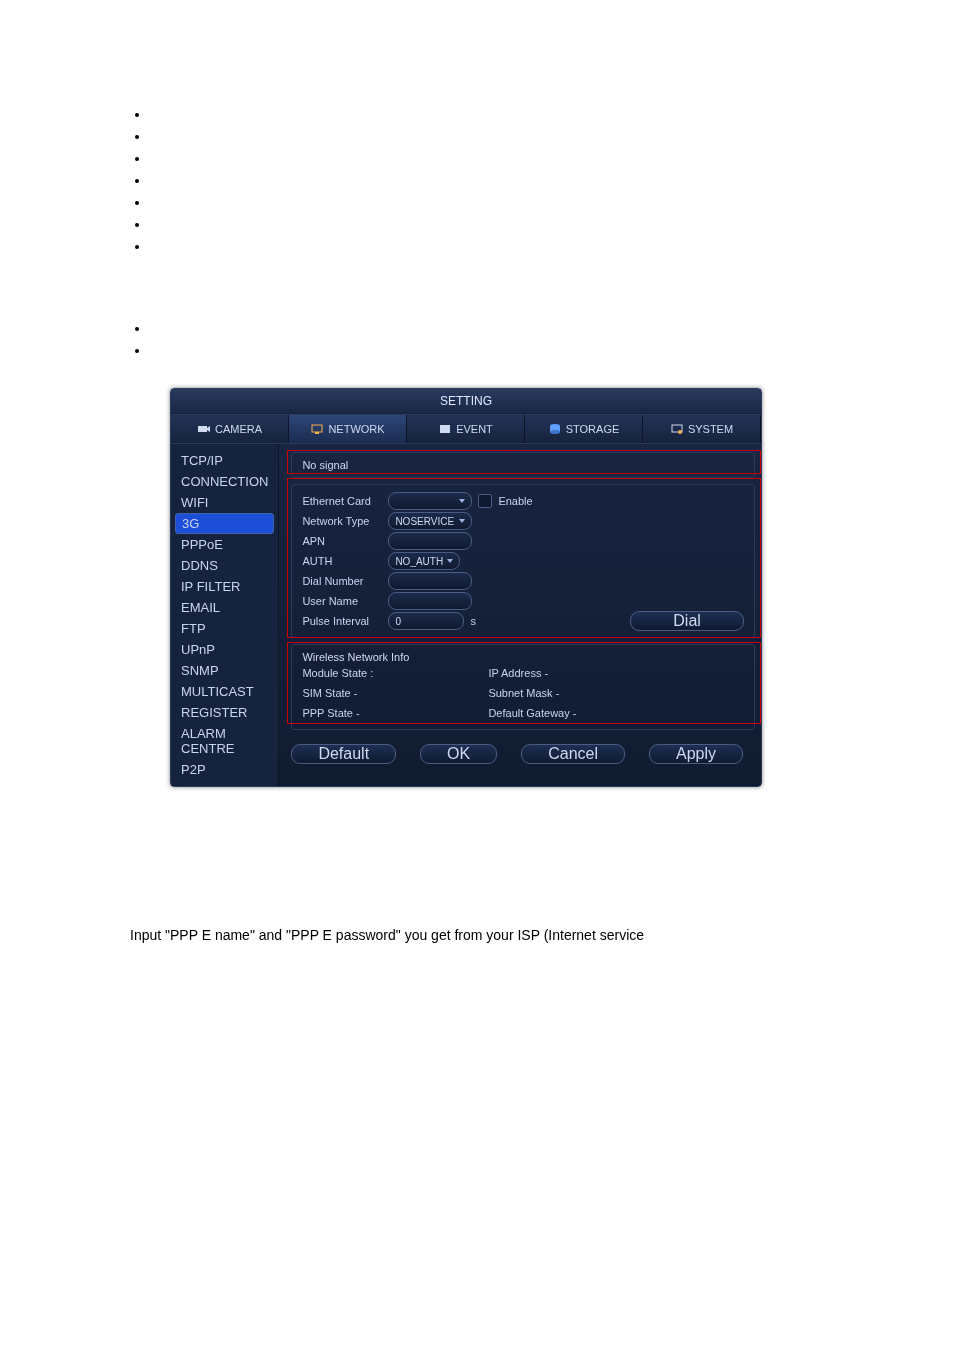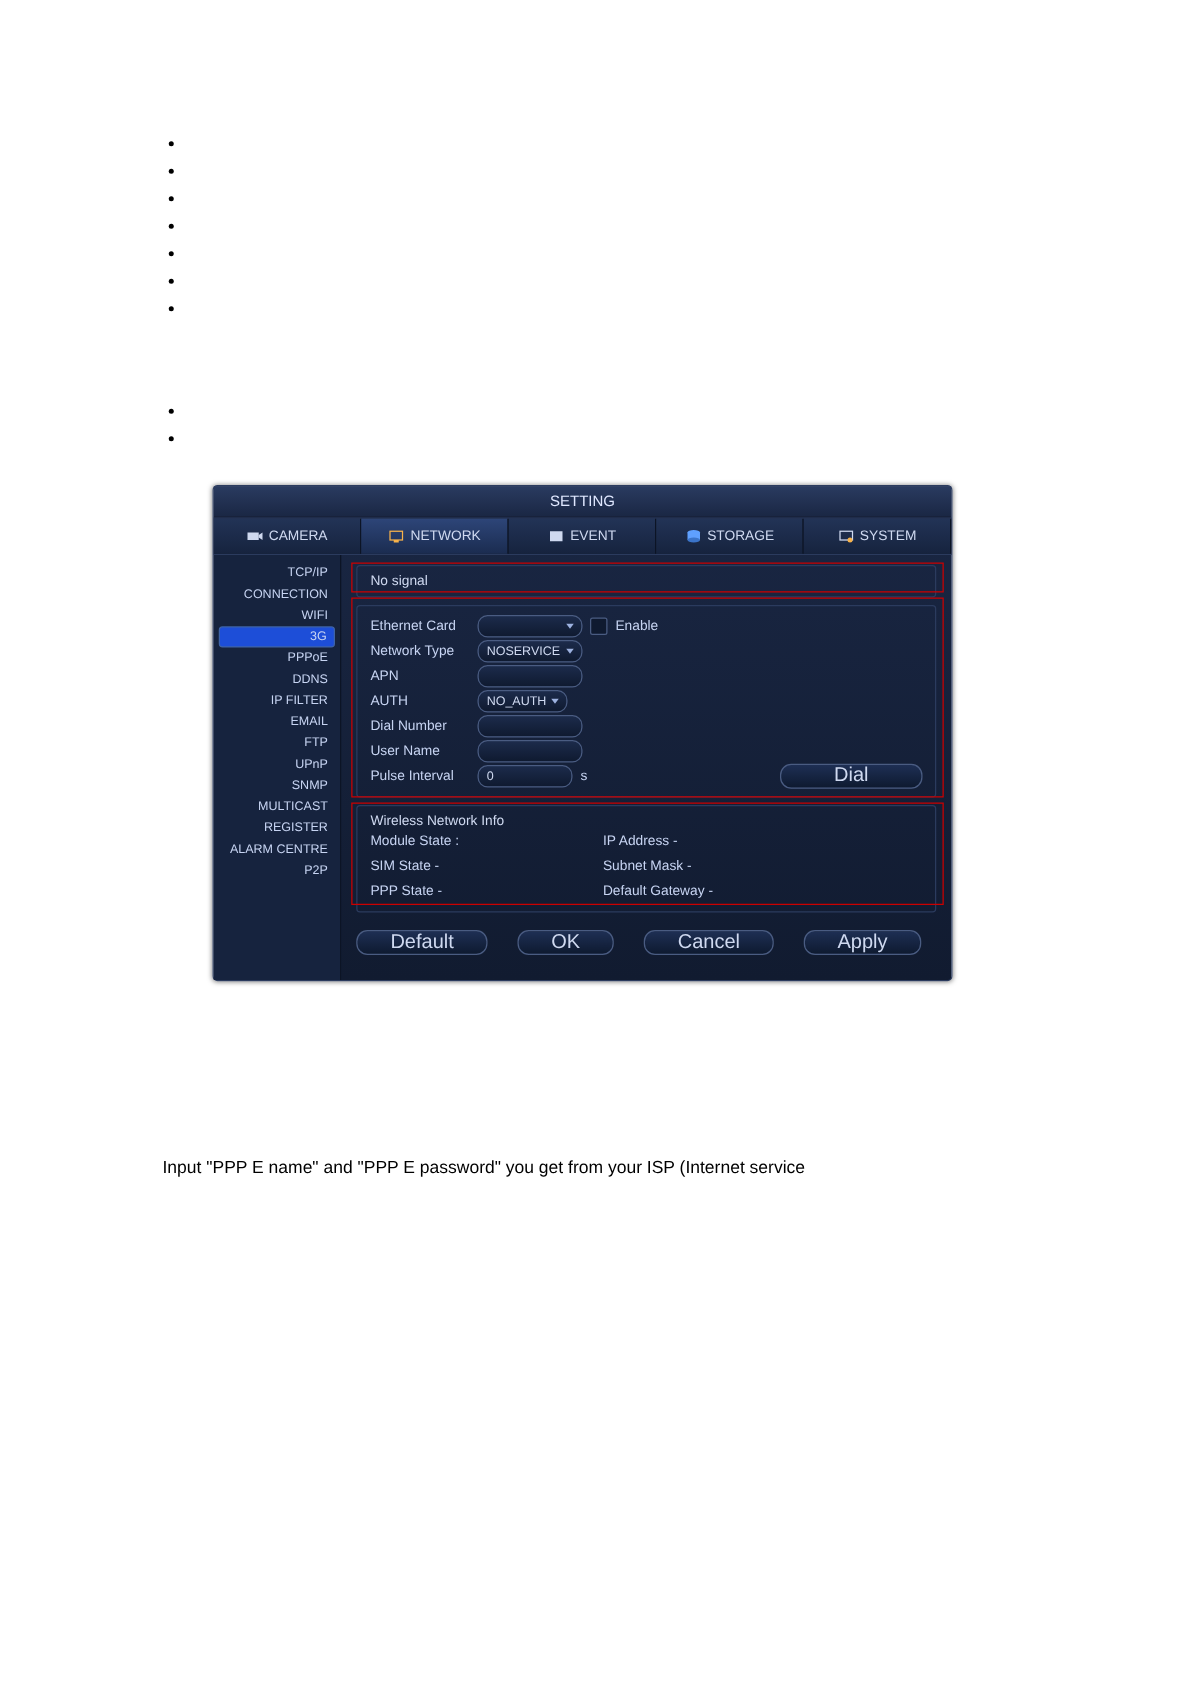--- a/index.html
+++ b/index.html
@@ -73,24 +73,23 @@
     min-height: 340px;
   }
   .sidebar {
     width: 110px;
     padding: 6px 0;
     background: #16233e;
     border-right: 1px solid #0c1425;
   }
   .side-item {
     padding: 3px 10px;
-    font-size: 10px;
+    font-size: 13px;
     color: #c7d4f2;
     cursor: pointer;
-    text-align: right;
   }
   .side-item.active {
     background: #1d4ed8;
     border: 1px solid #3e63a8;
     border-radius: 3px;
     margin: 0 4px;
     padding: 2px 6px;
   }
   .main {
     flex: 1;

